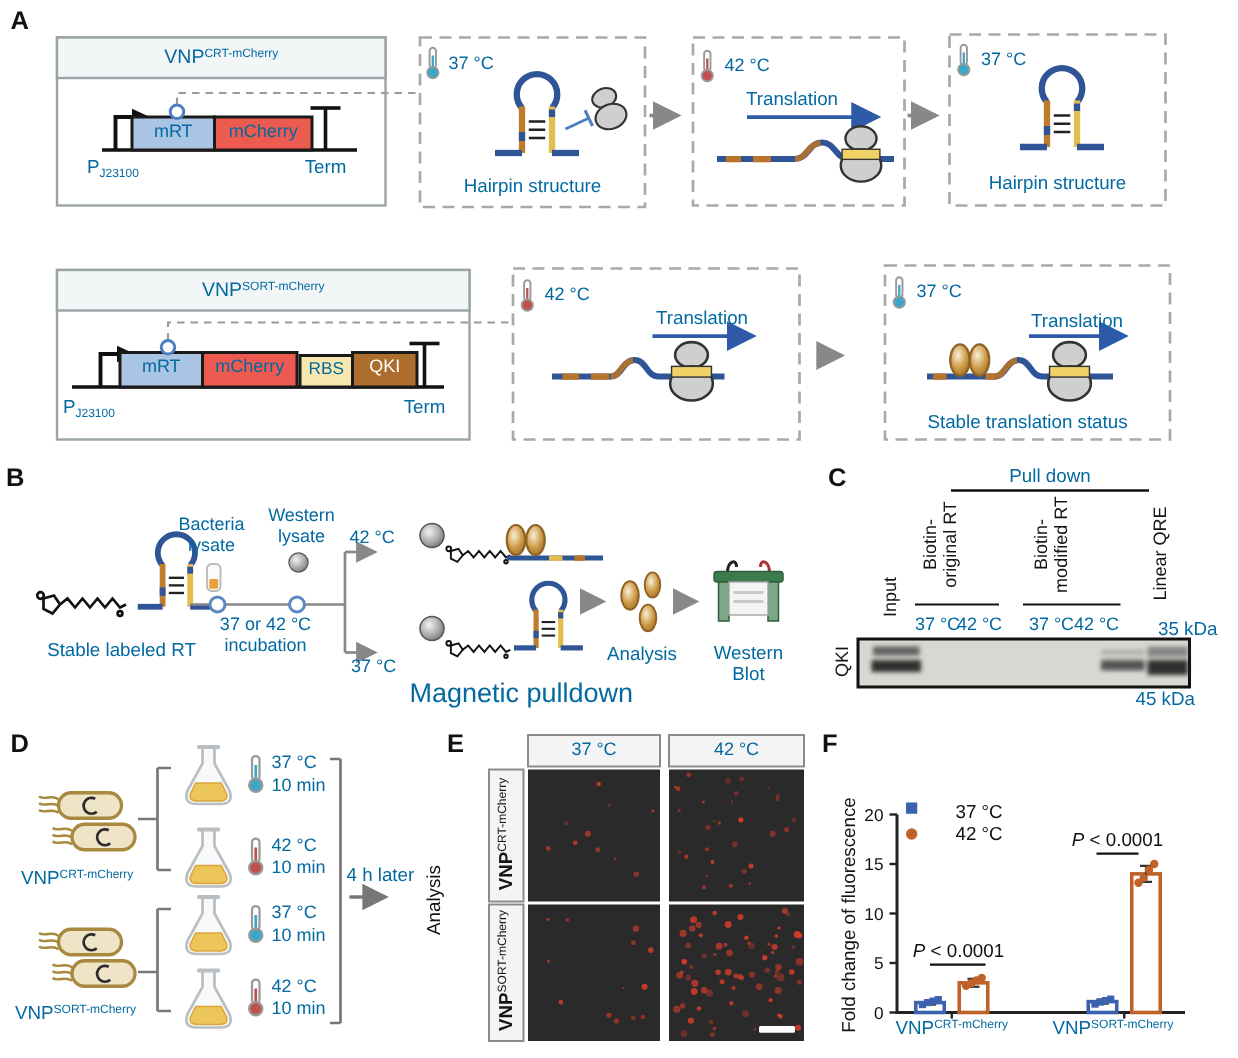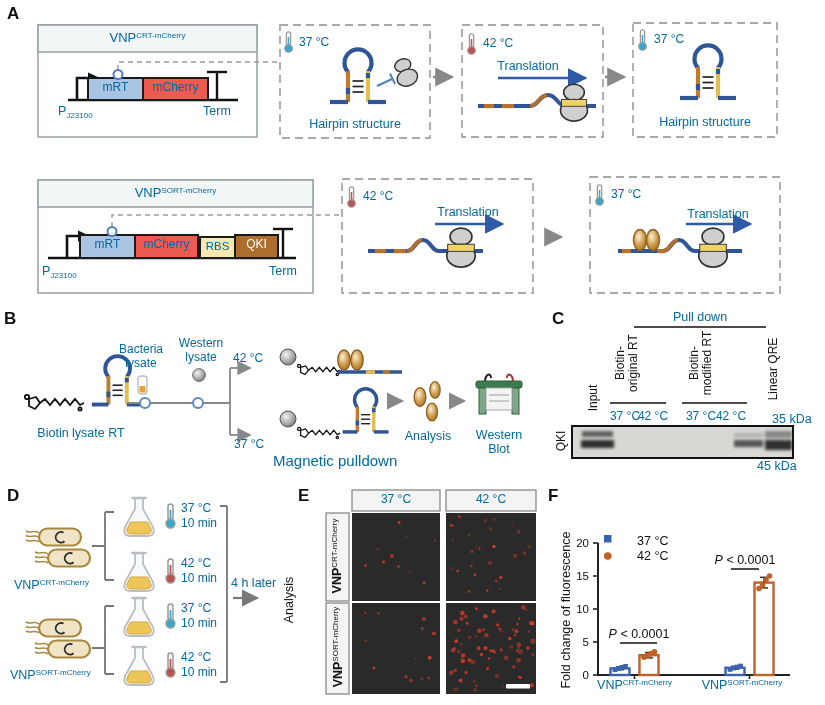--- a/index.html
+++ b/index.html
@@ -489,28 +489,30 @@
 <div class="t" style="left:42px;top:264px;font-size:12.5px"><span>P</span><span class="sub">J23100</span></div>
 <div class="t c" style="left:263px;top:264px;width:40px;font-size:12.5px">Term</div>
 <div class="t c" style="left:80px;top:238px;width:55px">mRT</div>
 <div class="t c" style="left:135px;top:238px;width:63px">mCherry</div>
 <div class="t c" style="left:200px;top:240px;width:35px;font-size:11.5px">RBS</div>
 <div class="t c w" style="left:235px;top:238px;width:43px">QKI</div>
 <div class="t" style="left:363px;top:190px">42 °C</div>
 <div class="t c" style="left:428px;top:205px;width:80px;font-size:12.5px">Translation</div>
 <div class="t" style="left:611px;top:188px">37 °C</div>
 <div class="t c" style="left:678px;top:207px;width:80px;font-size:12.5px">Translation</div>
+<div class="t c" style="left:590px;top:274px;width:190px;font-size:12.5px">Stable translation status</div>
 
 
 <div class="t c" style="left:108px;top:343px;width:66px"><span>Bacteria</span><br><span>lysate</span></div>
 <div class="t c" style="left:166px;top:337px;width:70px"><span>Western</span><br><span>lysate</span></div>
 <div class="t" style="left:233px;top:352px">42 °C</div>
+<div class="t c" style="left:130px;top:410px;width:94px"><span>37 or 42 °C</span><br><span>incubation</span></div>
 <div class="t" style="left:234px;top:438px">37 °C</div>
-<div class="t c" style="left:25px;top:426px;width:112px;font-size:12.5px">Biotin lysate RT</div>
-<div class="t c" style="left:273px;top:452px;width:120px;font-size:15px">Magnetic pulldown</div>
+<div class="t c" style="left:25px;top:426px;width:112px;font-size:12.5px">Stable labeled RT</div>
+<div class="t c" style="left:273px;top:452px;width:120px;font-size:18px">Magnetic pulldown</div>
 <div class="t c" style="left:398px;top:429px;width:60px;font-size:12.5px">Analysis</div>
 <div class="t c" style="left:467px;top:428px;width:64px;font-size:12.5px"><span>Western</span><br><span>Blot</span></div>
 
 
 <div class="t c" style="left:660px;top:310px;width:80px;font-size:12.5px">Pull down</div>
 <div class="vt" style="left:573px;top:391px;width:40px">Input</div>
 <div class="vt vt2" style="left:585px;top:350px;width:84px"><span>Biotin-</span><br><span>original RT</span></div>
 <div class="vt vt2" style="left:659px;top:350px;width:84px"><span>Biotin-</span><br><span>modified RT</span></div>
 <div class="vt" style="left:735px;top:362px;width:76px">Linear QRE</div>
 <div class="t c" style="left:605px;top:410px;width:40px">37 °C</div>

